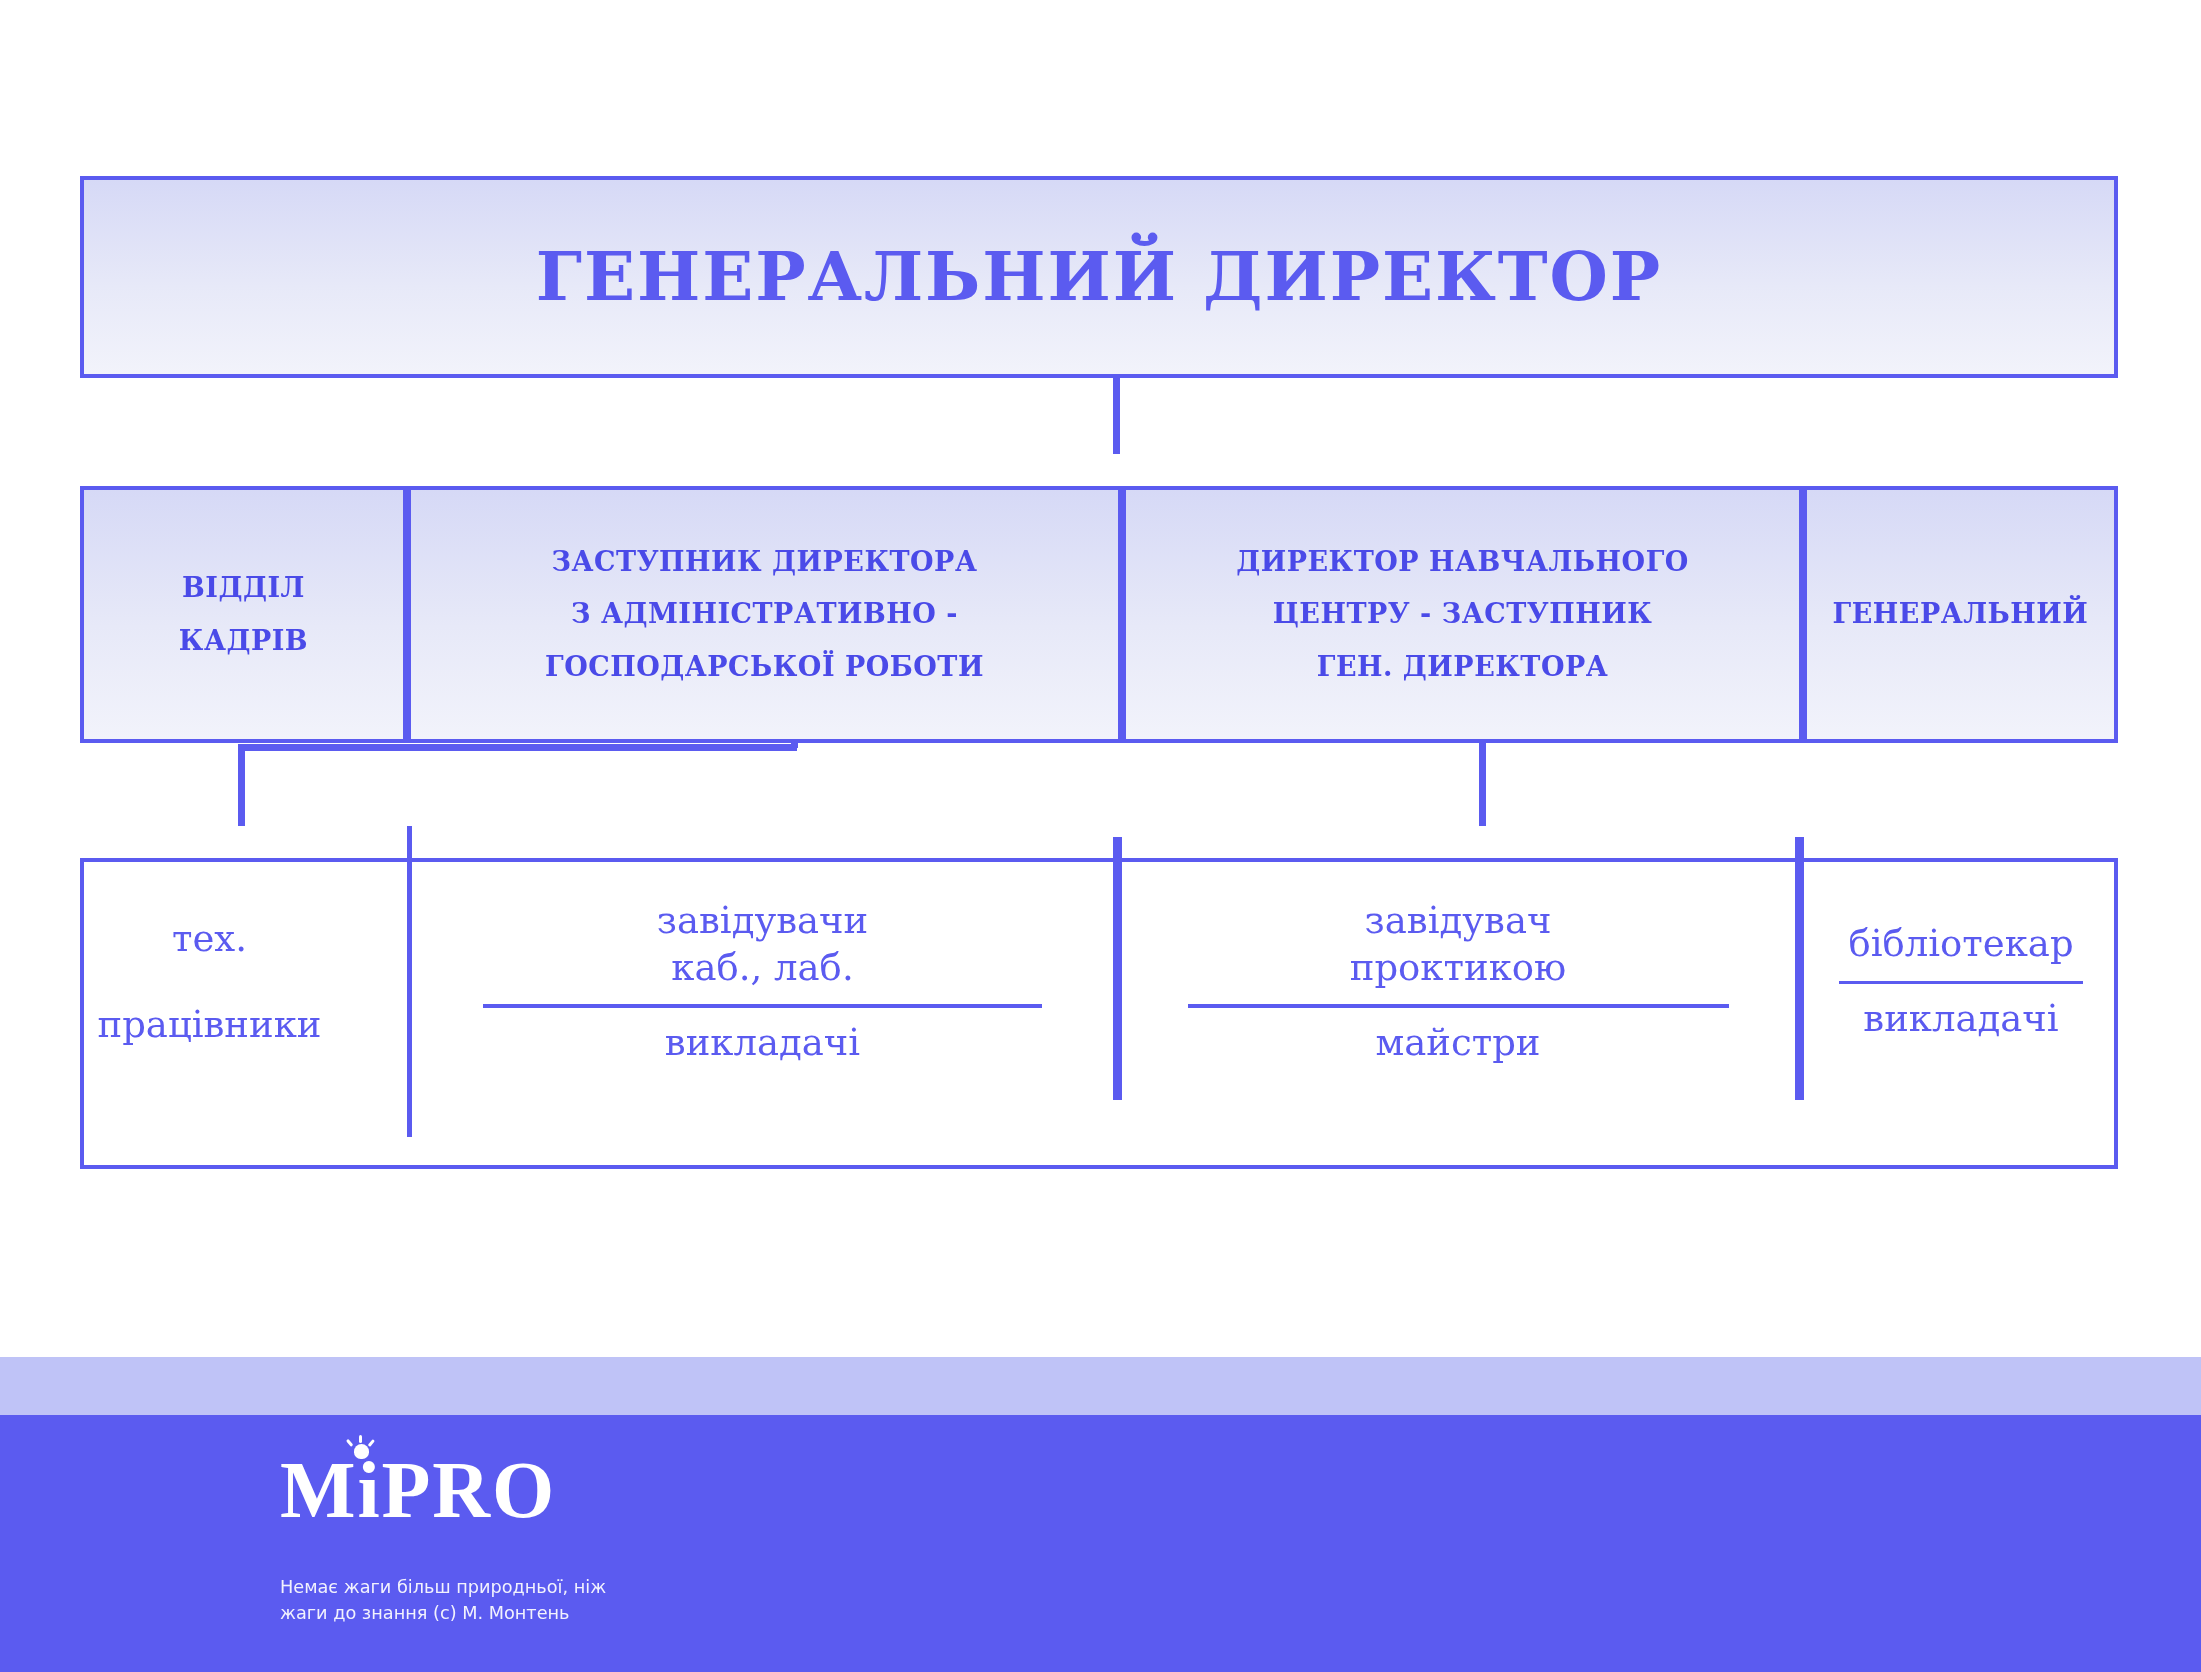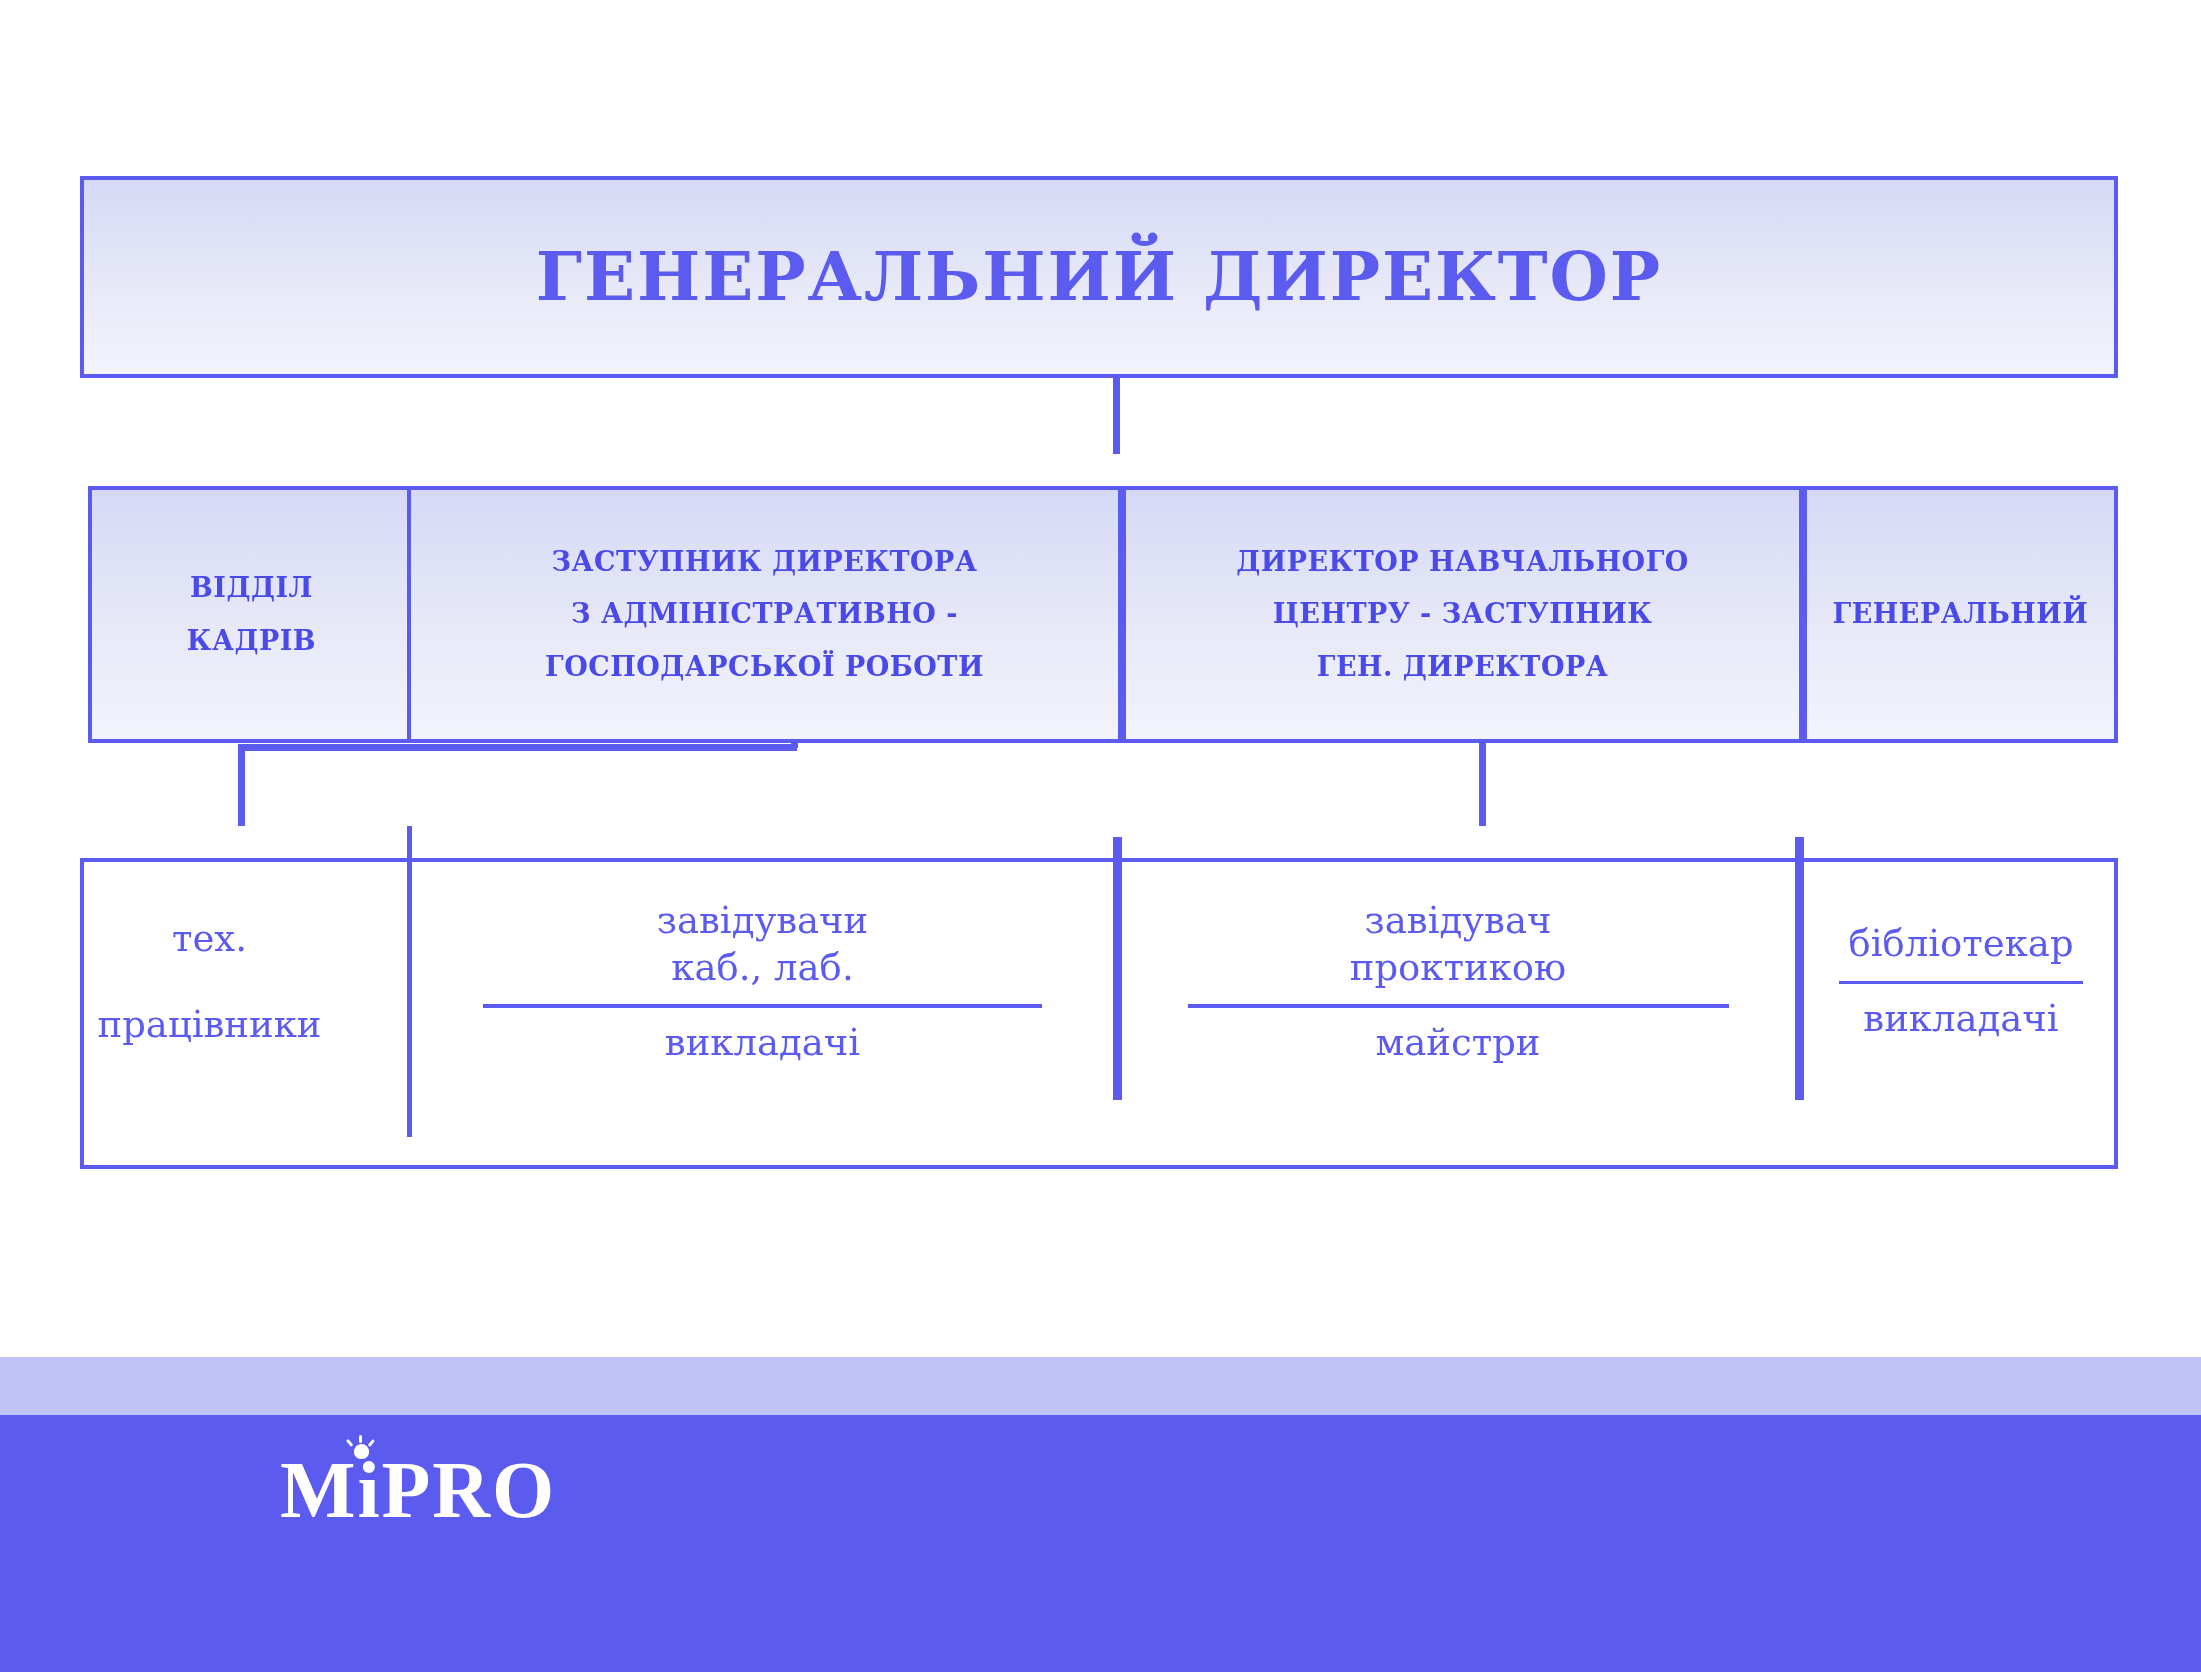--- a/index.html
+++ b/index.html
@@ -62,21 +62,21 @@
     letter-spacing: 1.9px;
     color: #5b5bf0;
     line-height: 1.1;
   }
 
   
   .row2 {
     top: 454px;
     height: 257px;
   }
-  #box-hr      { left: 88px;   width: 327px; }
+  #box-hr      { left: 80px;   width: 327px; }
   #box-deputy  { left: 407px;  width: 715px; }
   #box-edu     { left: 1122px; width: 681px; }
   #box-acct    { left: 1803px; width: 315px; }
 
   .row2 .label {
     font-family: "DejaVu Serif", serif;
     font-weight: bold;
     font-size: 27px;
     line-height: 1.95;
     letter-spacing: 0.5px;
@@ -283,15 +283,16 @@
   <div id="logo-wrap">
     <div id="logo-text">MiPRO</div>
     <div id="logo-bulb">
       <div class="bulb-body"></div>
       <div class="ray r1"></div>
       <div class="ray r2"></div>
       <div class="ray r3"></div>
     </div>
   </div>
 
+  <div id="logo-tagline">Немає жаги більш природньої, ніж<br>жаги до знання (с) М. Монтень</div>
 
 </div>
 
 
 </body></html>

